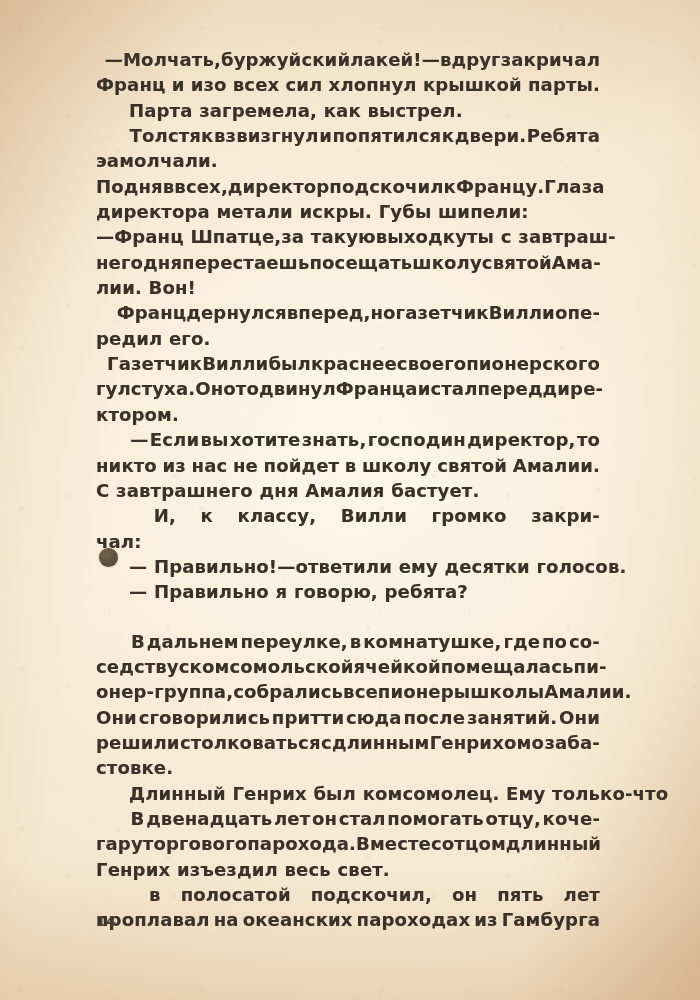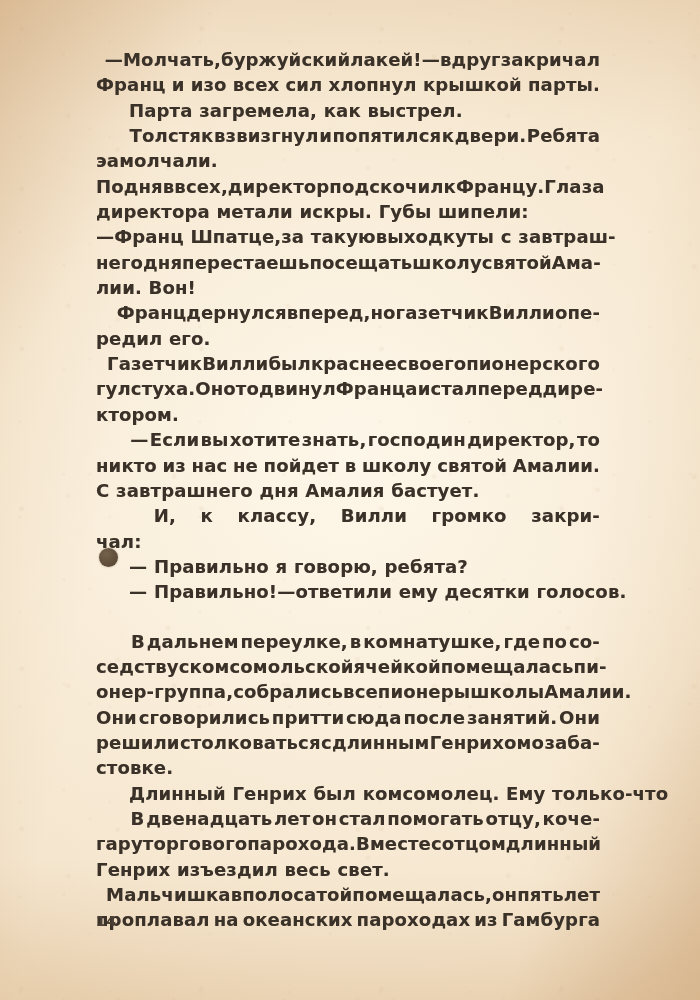--- a/index.html
+++ b/index.html
@@ -122,25 +122,25 @@
   <div id="textblock">
       <p class="para"><span class="ln j"><span class="indent"></span><span>—</span><span>Молчать,</span><span>буржуйский</span><span>лакей!—вдруг</span><span>закричал</span></span><span class="ln j"><span>Франц</span><span>и</span><span>изо</span><span>всех</span><span>сил</span><span>хлопнул</span><span>крышкой</span><span>парты.</span></span></p>
       <p class="para"><span class="ln"><span class="indent"></span><span>Парта загремела, как выстрел.</span></span></p>
       <p class="para"><span class="ln j"><span class="indent"></span><span>Толстяк</span><span>взвизгнул</span><span>и</span><span>попятился</span><span>к</span><span>двери.</span><span>Ребята</span></span><span class="ln"><span>эамолчали.</span></span></p>
       <p class="para"><span class="ln j"><span class="indent"></span><span>Подняв</span><span>всех,</span><span>директор</span><span>подскочил</span><span>к</span><span>Францу.</span><span>Глаза</span></span><span class="ln"><span>директора метали искры. Губы шипели:</span></span></p>
       <p class="para"><span class="ln j"><span class="indent"></span><span>—</span><span>Франц Шпатце,</span><span>за такую</span><span>выходку</span><span>ты с завтраш-</span></span><span class="ln j"><span>него</span><span>дня</span><span>перестаешь</span><span>посещать</span><span>школу</span><span>святой</span><span>Ама-</span></span><span class="ln"><span>лии. Вон!</span></span></p>
       <p class="para"><span class="ln j"><span class="indent"></span><span>Франц</span><span>дернулся</span><span>вперед,</span><span>но</span><span>газетчик</span><span>Вилли</span><span>опе-</span></span><span class="ln"><span>редил его.</span></span></p>
       <p class="para"><span class="ln j"><span class="indent"></span><span>Газетчик</span><span>Вилли</span><span>был</span><span>краснее</span><span>своего</span><span>пионерского</span></span><span class="ln j"><span>гулстуха.</span><span>Он</span><span>отодвинул</span><span>Франца</span><span>и</span><span>стал</span><span>перед</span><span>дире-</span></span><span class="ln"><span>ктором.</span></span></p>
       <p class="para"><span class="ln j"><span class="indent"></span><span>—</span><span>Если</span><span>вы</span><span>хотите</span><span>знать,</span><span>господин</span><span>директор,</span><span>то</span></span><span class="ln j"><span>никто</span><span>из</span><span>нас</span><span>не</span><span>пойдет</span><span>в</span><span>школу</span><span>святой</span><span>Амалии.</span></span><span class="ln"><span>С завтрашнего дня Амалия бастует.</span></span></p>
       <p class="para"><span class="ln j"><span class="indent"></span><span>И,</span><span>к</span><span>классу,</span><span>Вилли</span><span>громко</span><span>закри-</span></span><span class="ln"><span>чал:</span></span></p>
+      <p class="para"><span class="ln"><span class="indent"></span><span>— Правильно!—ответили ему десятки голосов.</span></span></p>
       <p class="para"><span class="ln"><span class="indent"></span><span>— Правильно я говорю, ребята?</span></span></p>
-      <p class="para"><span class="ln"><span class="indent"></span><span>— Правильно!—ответили ему десятки голосов.</span></span></p>
       <p class="para" style="margin-top: 24px;"><span class="ln j"><span class="indent"></span><span>В</span><span>дальнем</span><span>переулке,</span><span>в</span><span>комнатушке,</span><span>где</span><span>по</span><span>со-</span></span><span class="ln j"><span>седству</span><span>с</span><span>комсомольской</span><span>ячейкой</span><span>помещалась</span><span>пи-</span></span><span class="ln j"><span>онер-группа,</span><span>собрались</span><span>все</span><span>пионеры</span><span>школы</span><span>Амалии.</span></span><span class="ln j"><span>Они</span><span>сговорились</span><span>притти</span><span>сюда</span><span>после</span><span>занятий.</span><span>Они</span></span><span class="ln j"><span>решили</span><span>столковаться</span><span>с</span><span>длинным</span><span>Генрихом</span><span>о</span><span>заба-</span></span><span class="ln"><span>стовке.</span></span></p>
       <p class="para"><span class="ln"><span class="indent"></span><span>Длинный Генрих был комсомолец. Ему только-что</span></span></p>
       <p class="para"><span class="ln j"><span class="indent"></span><span>В</span><span>двенадцать</span><span>лет</span><span>он</span><span>стал</span><span>помогать</span><span>отцу,</span><span>коче-</span></span><span class="ln j"><span>гару</span><span>торгового</span><span>парохода.</span><span>Вместе</span><span>с</span><span>отцом</span><span>длинный</span></span><span class="ln"><span>Генрих изъездил весь свет.</span></span></p>
-      <p class="para"><span class="ln j"><span class="indent"></span><span>Мальчишка</span><span>в</span><span>полосатой</span><span>помещалась,</span><span>он</span><span>пять</span><span>лет</span></span><span class="ln j"><span>проплавал</span><span>на</span><span>океанских</span><span>пароходах</span><span>из</span><span>Гамбурга</span></span></p>
+      <p class="para"><span class="ln j"><span class="indent"></span><span>в</span><span>полосатой</span><span>подскочил,</span><span>он</span><span>пять</span><span>лет</span></span><span class="ln j"><span>проплавал</span><span>на</span><span>океанских</span><span>пароходах</span><span>из</span><span>Гамбурга</span></span></p>
     </div>
 
   <div id="blob"></div>
 
   <div id="folio">14</div>
 
 </div>
 
 </body></html>

